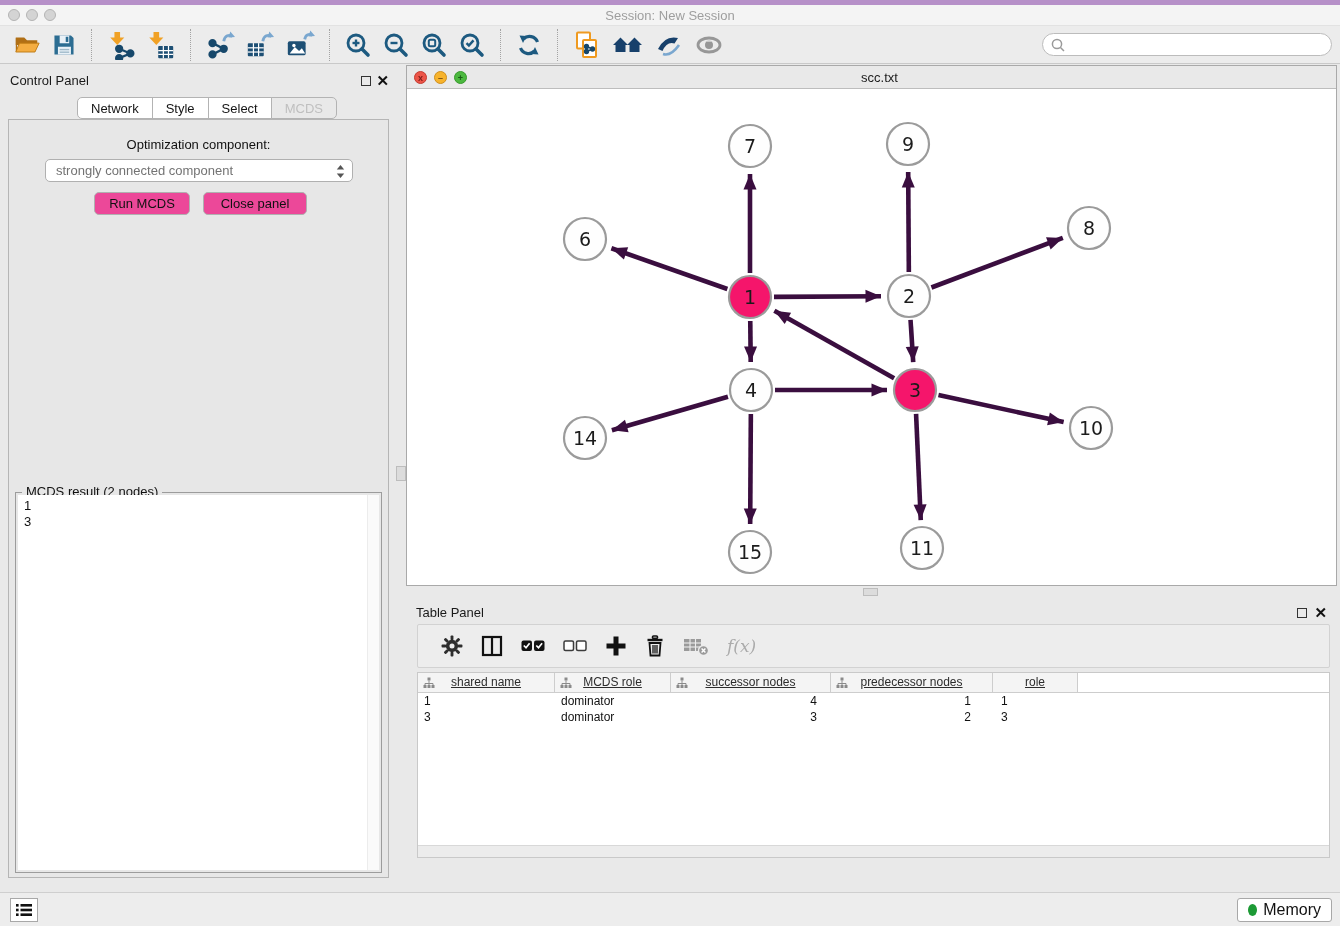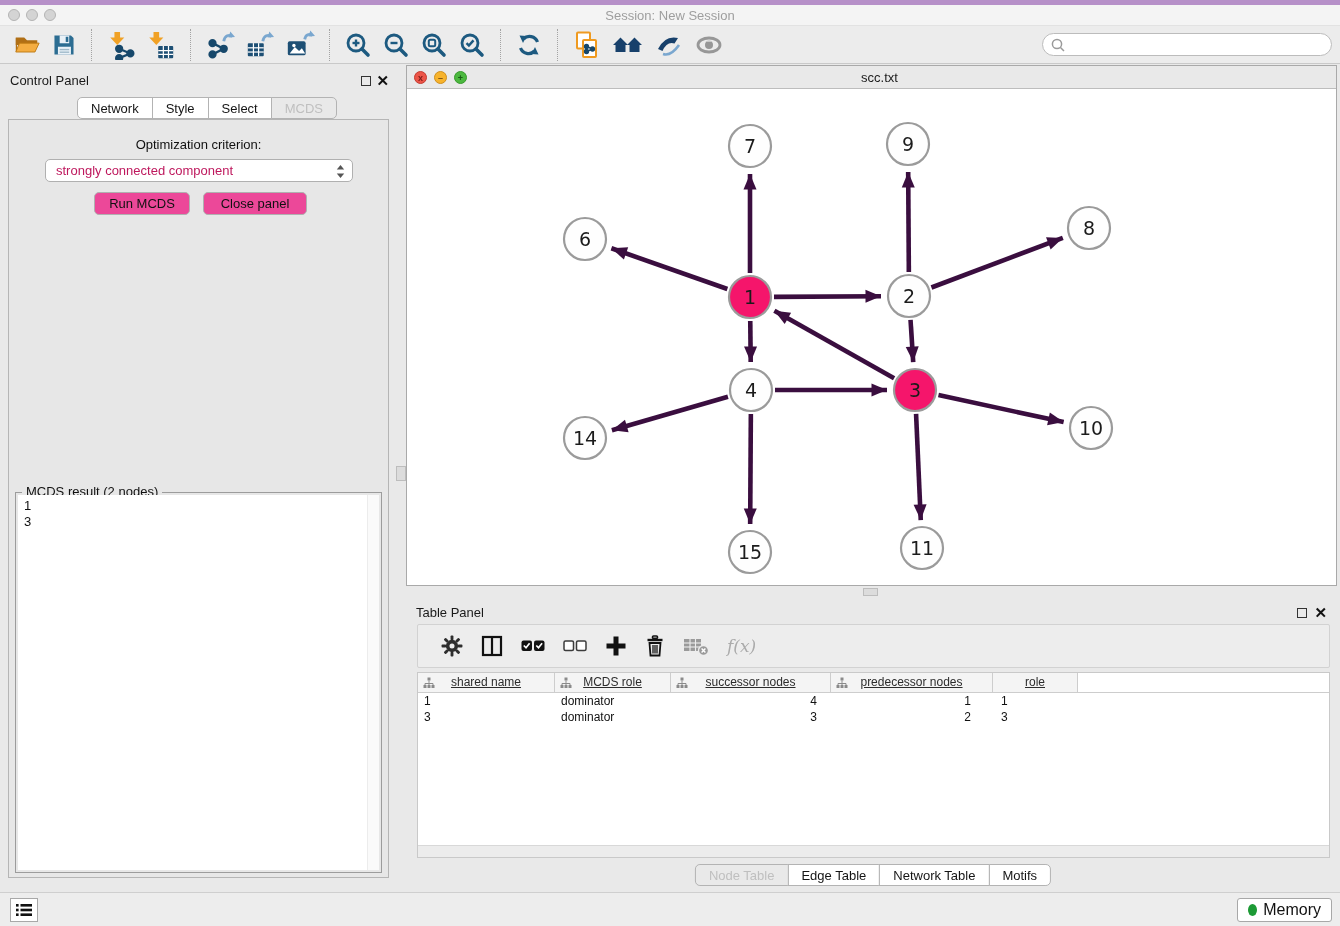--- a/index.html
+++ b/index.html
@@ -28,21 +28,21 @@
 
   .seg { display:flex; }
   .seg span { background:#fff; border:1px solid #b3b3b3; margin-left:-1px; padding:0 13px; height:22px; line-height:21px; font-size:13px; color:#151515; white-space:nowrap; }
   .seg span:first-child { border-radius:5px 0 0 5px; margin-left:0; }
   .seg span:last-child { border-radius:0 5px 5px 0; }
   .seg span.inactive-look { background:#e9e9e9; color:#bfbfbf; }
   .cp-tabs { position:absolute; left:77px; top:33px; }
 
   .cp-box { position:absolute; left:8px; top:55px; width:381px; height:759px; border:1px solid #b5b5b5; background:#e7e7e7; }
   .opt-label { position:absolute; top:17px; left:0; right:0; text-align:center; font-size:13px; color:#111; }
-  .dropdown { position:absolute; left:36px; top:39px; width:308px; height:23px; background:#fff; border:1px solid #b0b0b0; border-radius:5px; font-size:13px; line-height:21px; padding-left:10px; color:#be185d; }
+  .dropdown { position:absolute; left:36px; top:39px; width:308px; height:23px; background:#fff; border:1px solid #b0b0b0; border-radius:5px; font-size:13px; line-height:21px; padding-left:10px; color:#737373; }
   .dropdown svg { position:absolute; right:7px; top:4px; }
   .pbtn { position:absolute; top:72px; height:23px; background:#ec4899; border:1px solid #b0b0b0; border-radius:5px; font-size:13px; text-align:center; line-height:21px; color:#111; }
   .btn-run { left:85px; width:96px; }
   .btn-close { left:194px; width:104px; }
 
   .groupbox { position:absolute; left:6px; top:372px; width:367px; height:381px; border:1px solid #9c9c9c; }
   .groupbox .legend { position:absolute; top:-9px; left:6px; background:#e7e7e7; padding:0 4px; font-size:13px; color:#111; }
   .groupbox .inner { position:absolute; left:2px; right:2px; top:2px; bottom:2px; background:#fff; }
   .mcds-text { position:absolute; left:0; top:0; right:13px; bottom:0; padding:3px 6px; font-size:13px; line-height:16px; color:#111; white-space:pre-line; }
   .scrolltrack { position:absolute; right:0; top:0; bottom:0; width:12px; background:#fafafa; border-left:1px solid #ececec; }
@@ -266,21 +266,21 @@
     <span class="close-x" style="right:9px">✕</span>
 
     <div class="seg cp-tabs">
       <span>Network</span>
       <span>Style</span>
       <span>Select</span>
       <span class="inactive-look">MCDS</span>
     </div>
 
     <div class="cp-box">
-      <div class="opt-label">Optimization criterion:</div>
+      <div class="opt-label">Optimization component:</div>
       <div class="dropdown">
         <span>strongly connected component</span>
         <svg width="9" height="15" viewBox="0 0 9 15">
           <polygon points="4.5,1 8.2,5.6 0.8,5.6" fill="#555"></polygon>
           <polygon points="0.8,9.4 8.2,9.4 4.5,14" fill="#555"></polygon>
         </svg>
       </div>
       <div class="pbtn btn-run">Run MCDS</div>
       <div class="pbtn btn-close">Close panel</div>
 
@@ -484,26 +484,20 @@
             <span class="cell c0">3</span>
             <span class="cell c1">dominator</span>
             <span class="cell c2">3</span>
             <span class="cell c3">2</span>
             <span class="cell c4">3</span>
           </div>
         </div>
       <div class="tp-scrollstrip"></div>
     </div>
 
-    <div class="seg tp-tabs">
-      <span class="inactive-look">Node Table</span>
-      <span>Edge Table</span>
-      <span>Network Table</span>
-      <span>Motifs</span>
-    </div>
   </div>
 
   <div class="statusbar">
     <div class="list-btn">
       <svg width="18" height="16" viewBox="0 0 18 16">
         <rect x="1" y="2" width="2.6" height="2.6" fill="#111"></rect>
           <rect x="1" y="6.7" width="2.6" height="2.6" fill="#111"></rect>
           <rect x="1" y="11.4" width="2.6" height="2.6" fill="#111"></rect>
         <rect x="5.5" y="2" width="11.5" height="2.6" fill="#111"></rect>
           <rect x="5.5" y="6.7" width="11.5" height="2.6" fill="#111"></rect>

